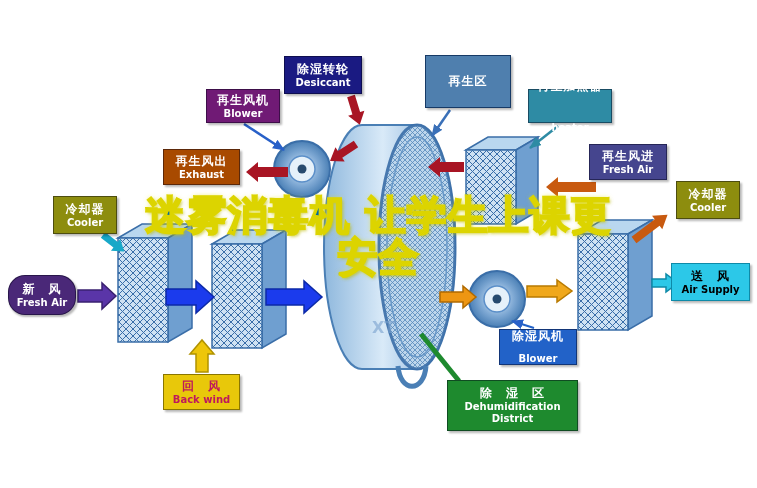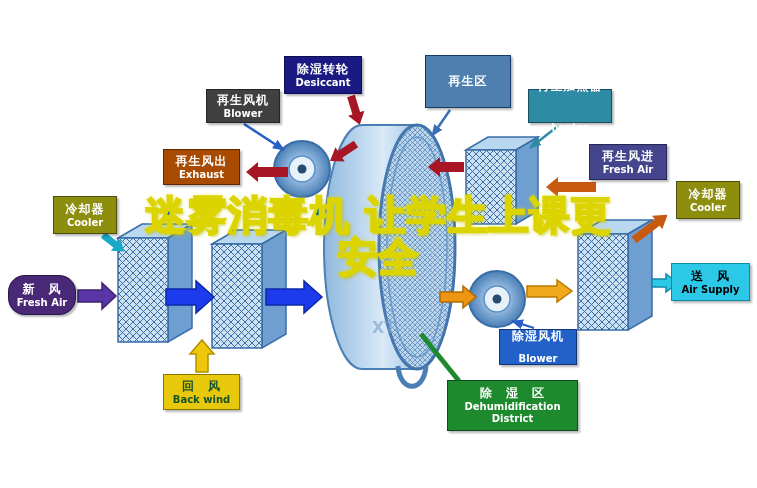--- a/index.html
+++ b/index.html
@@ -11,29 +11,29 @@
   .label{
     position:absolute;display:flex;flex-direction:column;justify-content:center;
     text-align:center;font-weight:bold;color:#fff;box-sizing:border-box;
     border:1px solid rgba(0,0,20,.45);box-shadow:1.5px 2px 2px rgba(0,0,0,.28);
     padding:2px 3px;line-height:1.25;
   }
   .label .zh{font-size:12px;letter-spacing:1px;white-space:nowrap;}
   .label .en{font-size:10px;line-height:1.2;}
   .l-desiccant   {left:284px;top:56px; width:78px;height:38px;background:#1a1a82;}
   .l-regenarea   {left:425px;top:55px; width:86px;height:53px;background:#4f7fae;border-color:#173a66;}
-  .l-regenblower {left:206px;top:89px; width:74px;height:34px;background:#404040;}
+  .l-regenblower {left:206px;top:89px; width:74px;height:34px;background:#701a75;}
   .l-regenheater {left:528px;top:89px; width:84px;height:34px;background:#2e8ba4;gap:28px;}
   .l-exhaust     {left:163px;top:149px;width:77px;height:36px;background:#a84a00;}
   .l-regenfresh  {left:589px;top:144px;width:78px;height:36px;background:#45458e;}
   .l-coolerL     {left:53px; top:196px;width:64px;height:38px;background:#8d8d0e;}
   .l-coolerR     {left:676px;top:181px;width:64px;height:38px;background:#8d8d0e;}
   .l-freshair    {left:8px;  top:275px;width:68px;height:40px;background:#4a2878;border-radius:17px;}
   .l-airsupply   {left:671px;top:263px;width:79px;height:38px;background:#2cc8e8;color:#000000;border-color:#0e8aa8;}
-  .l-backwind    {left:163px;top:374px;width:77px;height:36px;background:#e8c80a;color:#14532d;border-color:#8a7600;}
+  .l-backwind    {left:163px;top:374px;width:77px;height:36px;background:#e8c80a;color:#be185d;border-color:#8a7600;}
   .l-dehumblower {left:499px;top:329px;width:78px;height:36px;background:#2262c8;gap:9px;}
   .l-dehumdist   {left:447px;top:380px;width:131px;height:51px;background:#1e8a2e;}
   .watermark{
     position:absolute;left:0;top:194px;width:757px;text-align:center;
     font-size:40px;font-weight:bold;color:#0369a1;line-height:1.05;
     -webkit-text-stroke:2px #dcd400;
     text-shadow:0 0 5px rgba(232,226,0,.7), 2px 2px 3px rgba(170,170,0,.5);
     pointer-events:none;z-index:30;letter-spacing:1px;
   }
   .wheel-mark{

